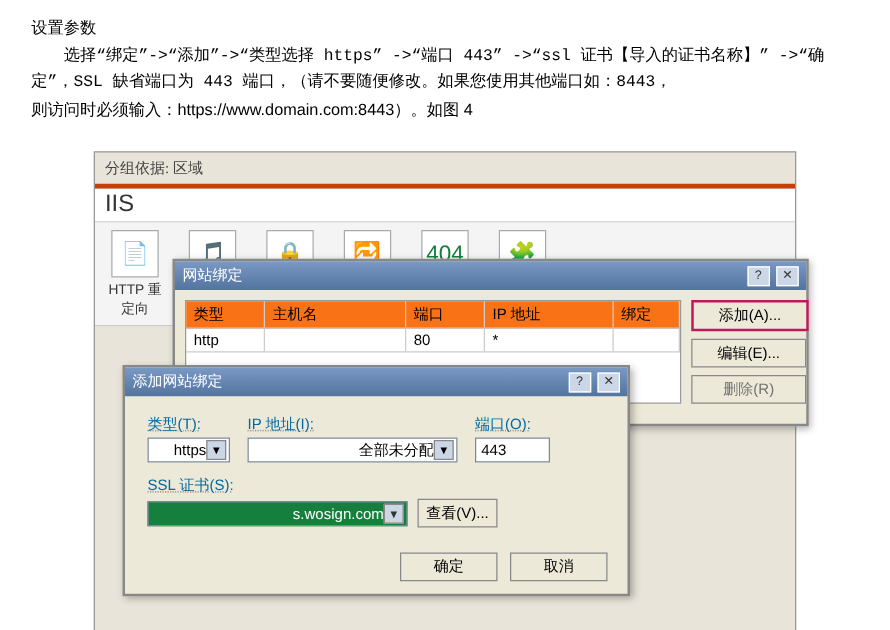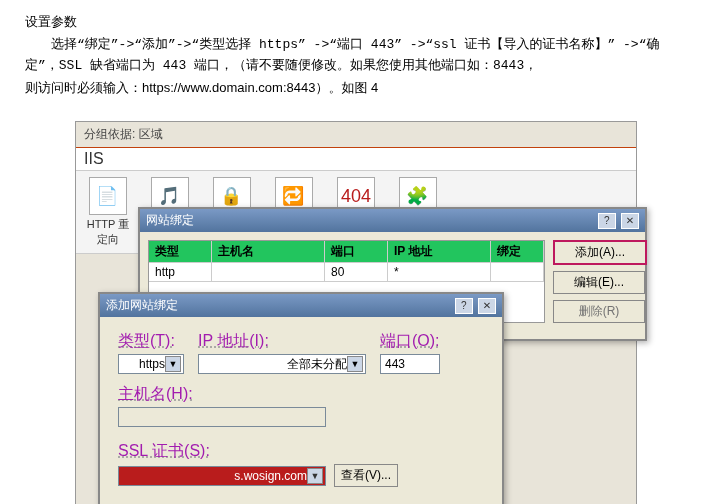--- a/index.html
+++ b/index.html
@@ -1,71 +1,71 @@
 <!DOCTYPE html>
 <html><head>
 <meta charset="utf-8">
 <style>
   body { margin: 0; font-family: "Microsoft YaHei", SimSun, Arial, sans-serif; font-size: 13px; color: #000; background: #fff; width: 712px; }
   .doc { padding: 10px 25px; }
   .doc p { margin: 2px 0; line-height: 1.6; }
   .indent { text-indent: 2em; font-family: Liberation Mono, monospace; }
   .screenshot-frame { margin: 10px auto; border: 1px solid #999; width: 560px; background: #e8e4d9; position: relative; }
-  .top-clip { padding: 4px 8px; border-bottom: 1px solid #c2410c; color: #444; font-size: 12px; }
-  .group-header { background: #fff; padding: 2px 8px; font-size: 16px; color: #333; border-bottom: 1px solid #ccc; }
+  .top-clip { padding: 4px 8px; border-bottom: 4px solid #c2410c; color: #444; font-size: 12px; font-family: Liberation Serif, serif; }
+  .group-header { background: #fff; padding: 2px 8px; font-size: 19px; color: #333; border-bottom: 1px solid #ccc; }
   .toolbar { background: #f4f4f4; padding: 6px; border-bottom: 1px solid #ccc; display: flex; gap: 10px; }
   .tool-item { width: 52px; text-align: center; font-size: 11px; color: #333; }
   .tool-icon { width: 36px; height: 36px; margin: 0 auto 2px; border: 1px solid #aaa; background: #fff; display: flex; align-items: center; justify-content: center; font-size: 18px; }
 
   .window { position: absolute; border: 2px solid #888; background: #ece9d8; box-shadow: 2px 2px 6px rgba(0,0,0,0.3); }
   .titlebar { background: linear-gradient(#7a99c5,#52749e); color: #fff; padding: 3px 6px; font-size: 12px; display: flex; justify-content: space-between; align-items: center; }
   .titlebar-btns span { display: inline-block; width: 16px; height: 14px; background: #cbd6e6; border: 1px solid #fff; text-align: center; font-size: 10px; line-height: 13px; color: #333; margin-left: 2px; }
 
   .win-bind { left: 30px; top: 85px; width: 505px; height: 130px; margin-left: 32px; }
   .bind-table-area { padding: 8px; display: flex; gap: 8px; }
   .bind-table { flex: 1; border: 1px solid #999; background: #fff; font-size: 12px; }
   .bind-table-row { display: flex; border-bottom: 1px solid #ccc; }
-  .bind-table-row.header { background: #22c55e; font-weight: bold; }
+  .bind-table-row.header { background: #f97316; }
   .bind-table-row span { padding: 2px 6px; border-right: 1px solid #ccc; }
   .c-type { width: 50px; } .c-host { width: 100px; } .c-port { width: 50px; } .c-ip { width: 90px; } .c-bind { width: 40px; }
   .side-btns { display: flex; flex-direction: column; gap: 6px; }
   .side-btns .btn { width: 78px; }
   .btn { border: 1px solid #888; background: #ece9d8; padding: 2px 6px; text-align: center; font-size: 12px; cursor: pointer; }
   .redbox { border: 2px solid #be185d; }
 
   .win-add { left: 22px; top: 170px; width: 402px; }
   .add-body { padding: 14px 18px 12px; }
   .row { display: flex; align-items: flex-start; gap: 14px; margin-bottom: 10px; }
-  .field label { display: block; font-size: 16px; margin-bottom: 2px; text-decoration: underline dotted #999; color: #a21caf; }
+  .field label { display: block; font-size: 12px; margin-bottom: 2px; text-decoration: underline dotted #999; color: #0369a1; }
   .select-box, .text-box { border: 1px solid #7a8a99; background: #fff; height: 18px; display: flex; align-items: center; justify-content: flex-end; padding: 0 2px 0 4px; font-size: 12px; }
   .text-box { justify-content: flex-start; }
   .arrow { width: 14px; height: 14px; background: #cbd6e6; border: 1px solid #888; display: flex; align-items: center; justify-content: center; font-size: 9px; }
   .disabled { background: #ece9d8; color: #737373; }
-  .ssl-wide { width: 200px; background: #b91c1c; color: #fff; border: 1px solid #7a8a99; }
+  .ssl-wide { width: 200px; background: #15803d; color: #fff; border: 1px solid #7a8a99; }
   .dlg-btns { display: flex; justify-content: flex-end; gap: 10px; padding: 8px 16px 10px; font-size: 12px; }
   .dlg-btns .btn { width: 64px; }
   .spacer { height: 340px; }
 </style>
 </head>
 <body>
 <div class="doc">
   <p>设置参数</p>
   <p class="indent">选择“绑定”-&gt;“添加”-&gt;“类型选择 https” -&gt;“端口 443” -&gt;“ssl 证书【导入的证书名称】” -&gt;“确定”，SSL 缺省端口为 443 端口，（请不要随便修改。如果您使用其他端口如：8443，</p>
   <p>则访问时必须输入：https://www.domain.com:8443）。如图 4</p>
 </div>
 
 <div class="screenshot-frame">
   <div class="top-clip">分组依据: 区域</div>
   <div class="group-header">IIS</div>
   <div class="toolbar">
     <div class="tool-item"><div class="tool-icon" style="color:#2b78c4">📄</div><span>HTTP 重定向</span></div>
     <div class="tool-item"><div class="tool-icon" style="color:#7a8">🎵</div><span>MIME 类型</span></div>
     <div class="tool-item"><div class="tool-icon" style="color:#c9a227">🔒</div><span>SSL 设置</span></div>
     <div class="tool-item"><div class="tool-icon" style="color:#2b78c4">🔁</div><span>处理程序映射</span></div>
-    <div class="tool-item"><div class="tool-icon" style="color:#b91c1c">404</div><span>错误页</span></div>
+    <div class="tool-item"><div class="tool-icon" style="color:#15803d">404</div><span>错误页</span></div>
     <div class="tool-item"><div class="tool-icon" style="color:#2b78c4">🧩</div><span>模块</span></div>
   </div>
   <div class="spacer"></div>
 
   <div class="window win-bind">
     <div class="titlebar">
       <span>网站绑定</span>
       <div class="titlebar-btns">
         <span>?</span>
         <span>✕</span>
@@ -120,24 +120,20 @@
               <span class="arrow">▼</span>
           </div>
         </div>
         <div class="field">
           <label>端口(O):</label>
           <div class="text-box redbox" style="width:52px">
             <span>443</span>
           </div>
         </div>
       </div>
-      <div class="field" style="margin-bottom:14px">
-        <label>主机名(H):</label>
-        <div class="text-box disabled" style="width:200px"></div>
-      </div>
       <div class="field">
         <label>SSL 证书(S):</label>
         <div style="display:flex; gap:8px; align-items:center;">
           <div class="select-box ssl-wide redbox">
             <span>s.wosign.com</span>
               <span class="arrow" style="background:#cbd6e6;color:#333">▼</span>
           </div>
           <div class="btn">查看(V)...</div>
         </div>
       </div>

